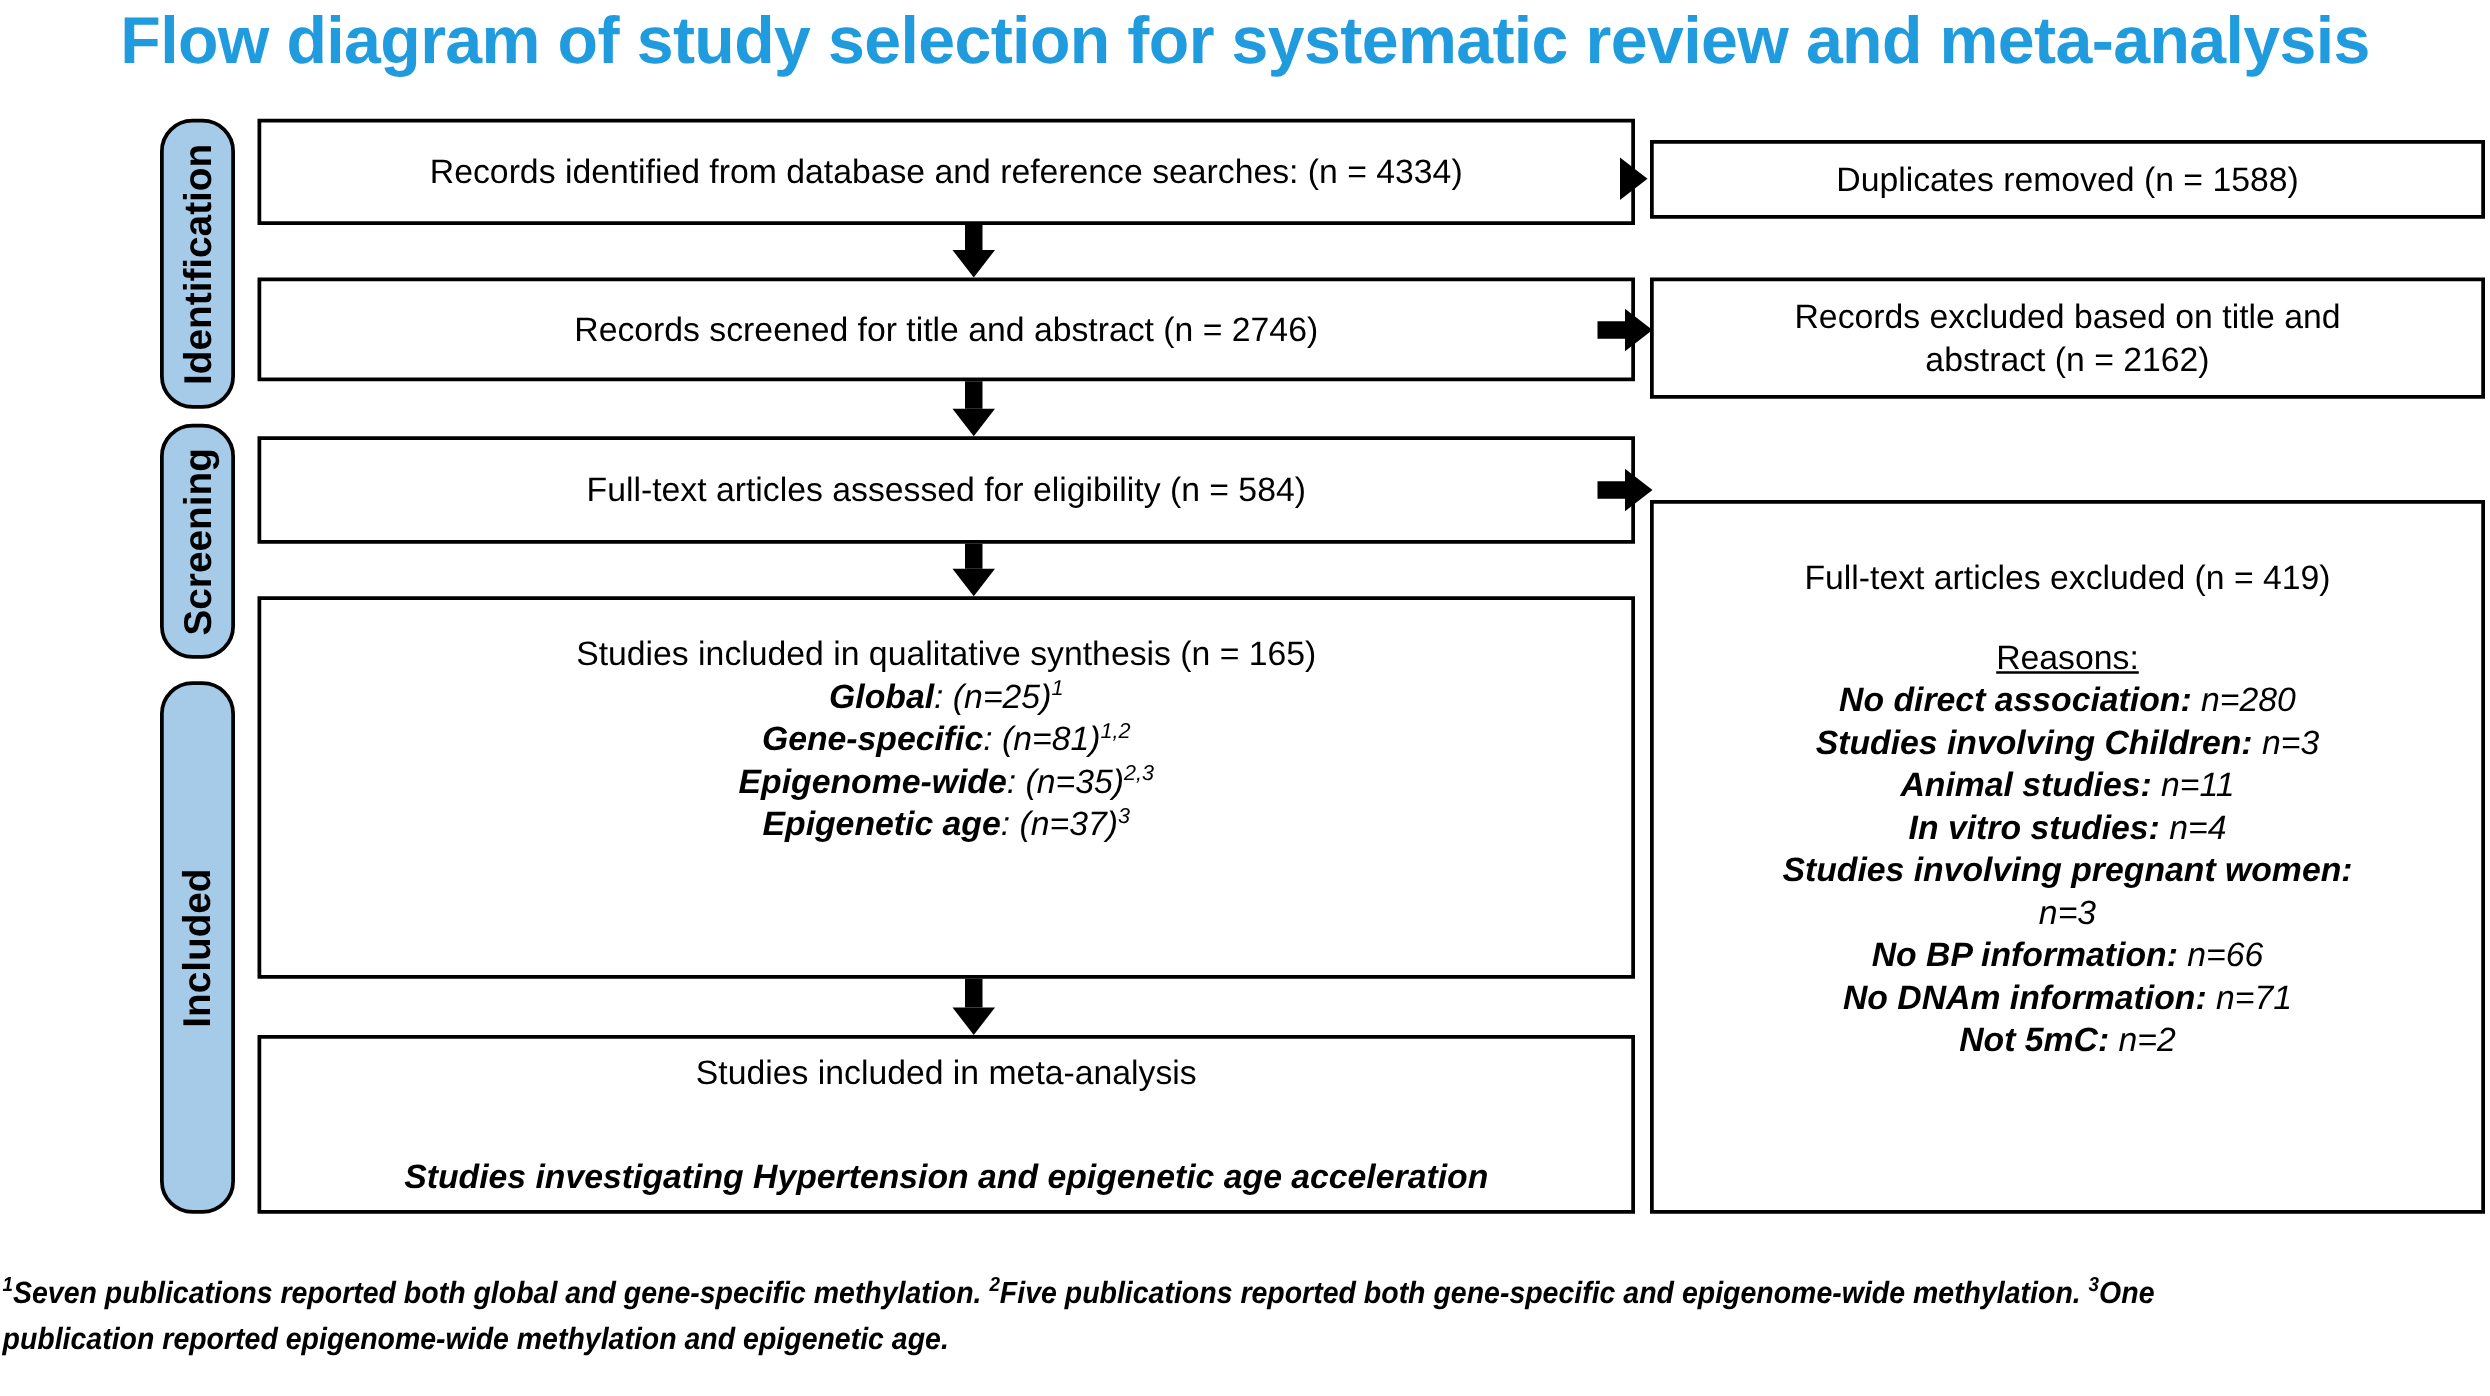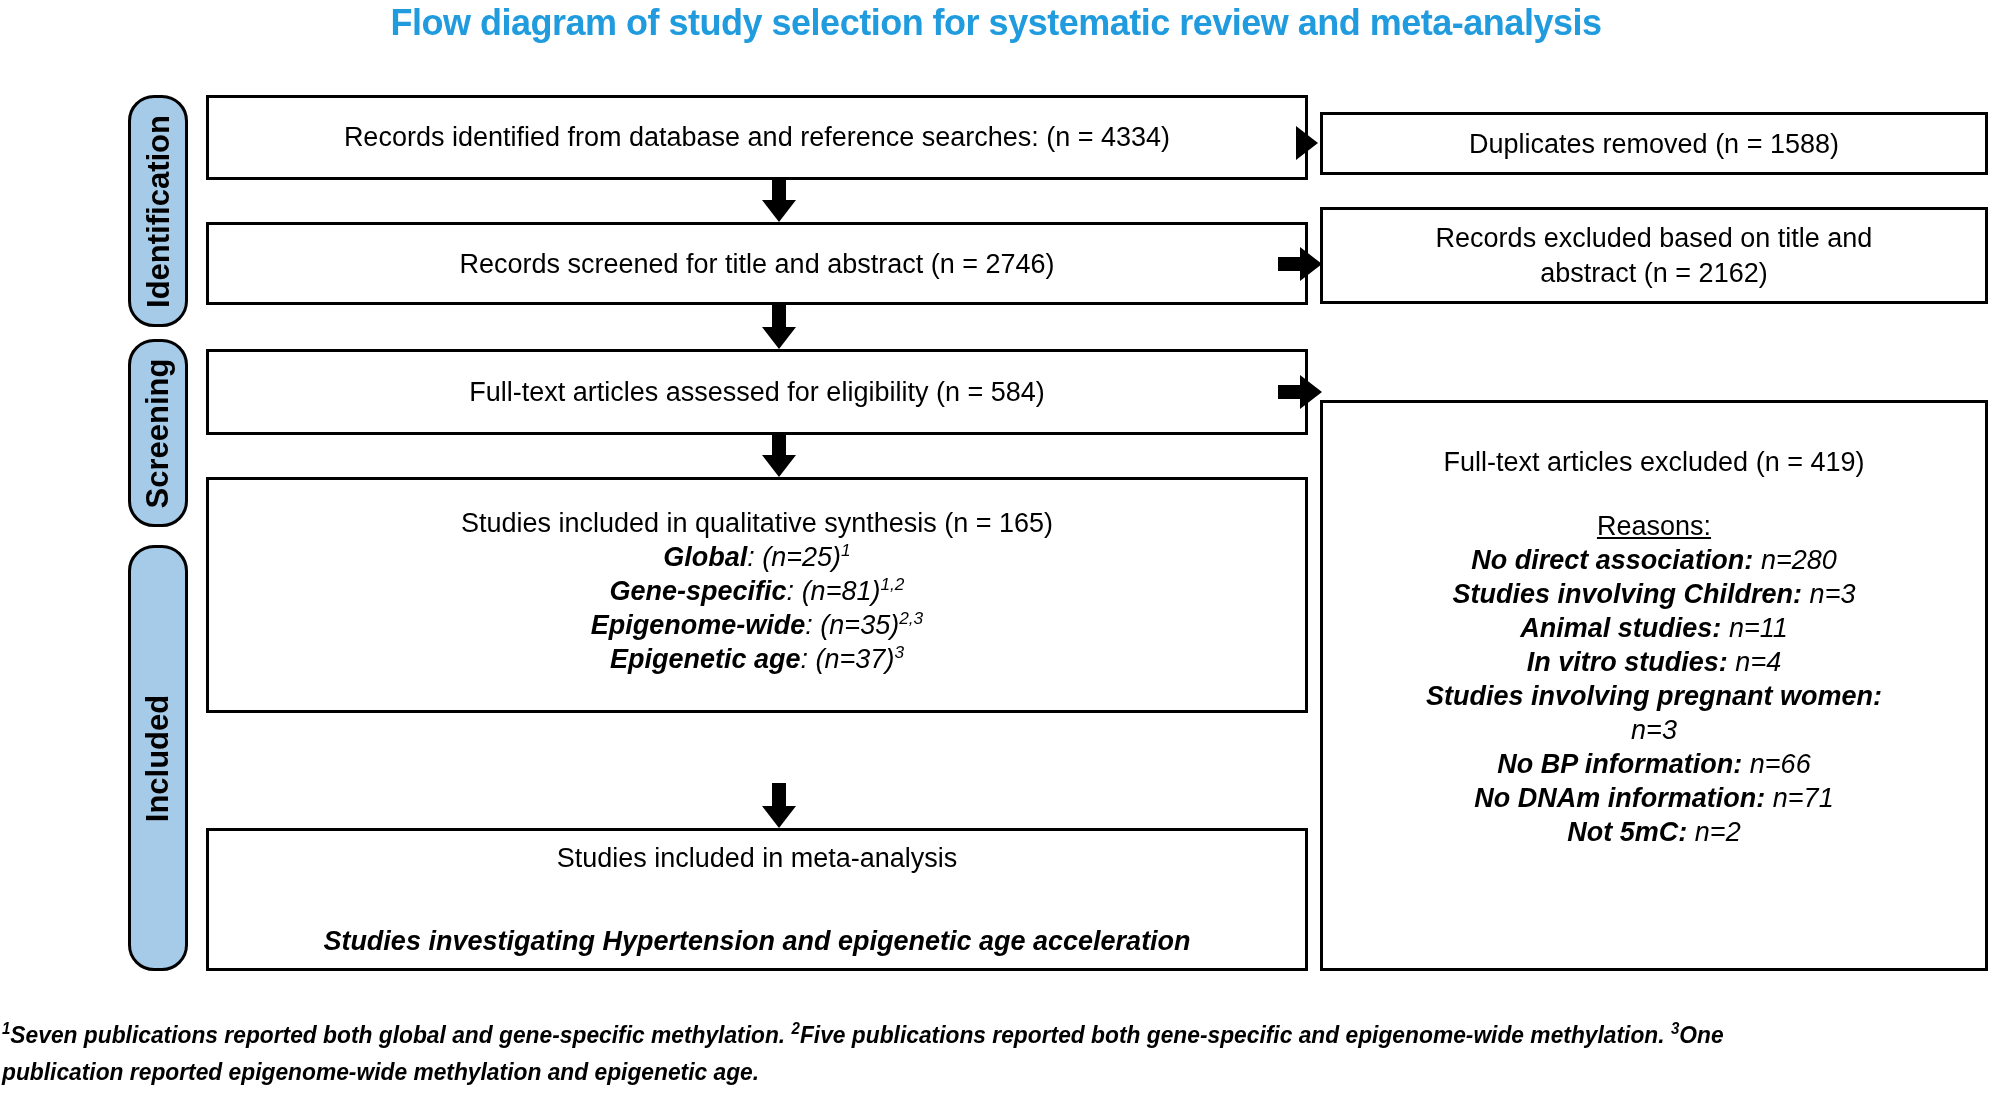--- a/index.html
+++ b/index.html
@@ -18,21 +18,21 @@
 
   
   #diagram-title {
     position: absolute;
     left: 0;
     top: 2px;
     width: 1992px;
     text-align: center;
     font-family: "Liberation Sans", sans-serif;
     font-weight: bold;
-    font-size: 36px;
+    font-size: 53px;
     letter-spacing: -0.5px;
     color: #1F9BDE;
     white-space: nowrap;
   }
 
   
   .phase-tab {
     position: absolute;
     background: #A6CBE8;
     border: 3px solid #000000;
@@ -162,21 +162,21 @@
 </div>
 
 <div class="box" style="left:206px; top:222px; width:1102px; height:83px;">
   <span class="line">Records screened for title and abstract (n = 2746)</span>
 </div>
 
 <div class="box" style="left:206px; top:349px; width:1102px; height:86px;">
   <span class="line">Full-text articles assessed for eligibility (n = 584)</span>
 </div>
 
-<div class="box" style="left:206px; top:477px; width:1102px; height:236px; justify-content:flex-start; padding-top:26px;">
+<div class="box" style="left:206px; top:477px; width:1102px; height:306px; justify-content:flex-start; padding-top:26px;">
   <span class="line">Studies included in qualitative synthesis (n = 165)</span>
   <span class="line">
     <span class="bi">Global</span><span class="it">: </span><span class="it">(n=25)</span><sup>1</sup>
   </span>
   <span class="line">
     <span class="bi">Gene-specific</span><span class="it">: </span><span class="it">(n=81)</span><sup>1,2</sup>
   </span>
   <span class="line">
     <span class="bi">Epigenome-wide</span><span class="it">: </span><span class="it">(n=35)</span><sup>2,3</sup>
   </span>
@@ -187,21 +187,21 @@
 
 <div class="box" style="left:206px; top:828px; width:1102px; height:143px;">
   <span class="line">Studies included in meta-analysis</span>
   <span class="line bi">Studies investigating Hypertension and epigenetic age acceleration</span>
 </div>
 
 <div class="box" style="left:1320px; top:112px; width:1000px; height:63px; max-width:668px;">
   <span class="line">Duplicates removed (n = 1588)</span>
 </div>
 
-<div class="box" style="left:1320px; top:207px; width:668px; height:97px;">
+<div class="box" style="left:1320px; top:222px; width:668px; height:97px;">
   <span class="line">Records excluded based on title and</span>
   <span class="line">abstract (n = 2162)</span>
 </div>
 
 <div class="box" style="left:1320px; top:400px; width:668px; height:571px; justify-content:flex-start; padding-top:42px;">
   <span class="line">Full-text articles excluded (n = 419)</span>
   <span class="line" style="height:30px;"></span>
   <span class="line underline">Reasons:</span>
   <span class="line">
     <span class="bi">No direct association:</span> <span class="it">n=280</span>

